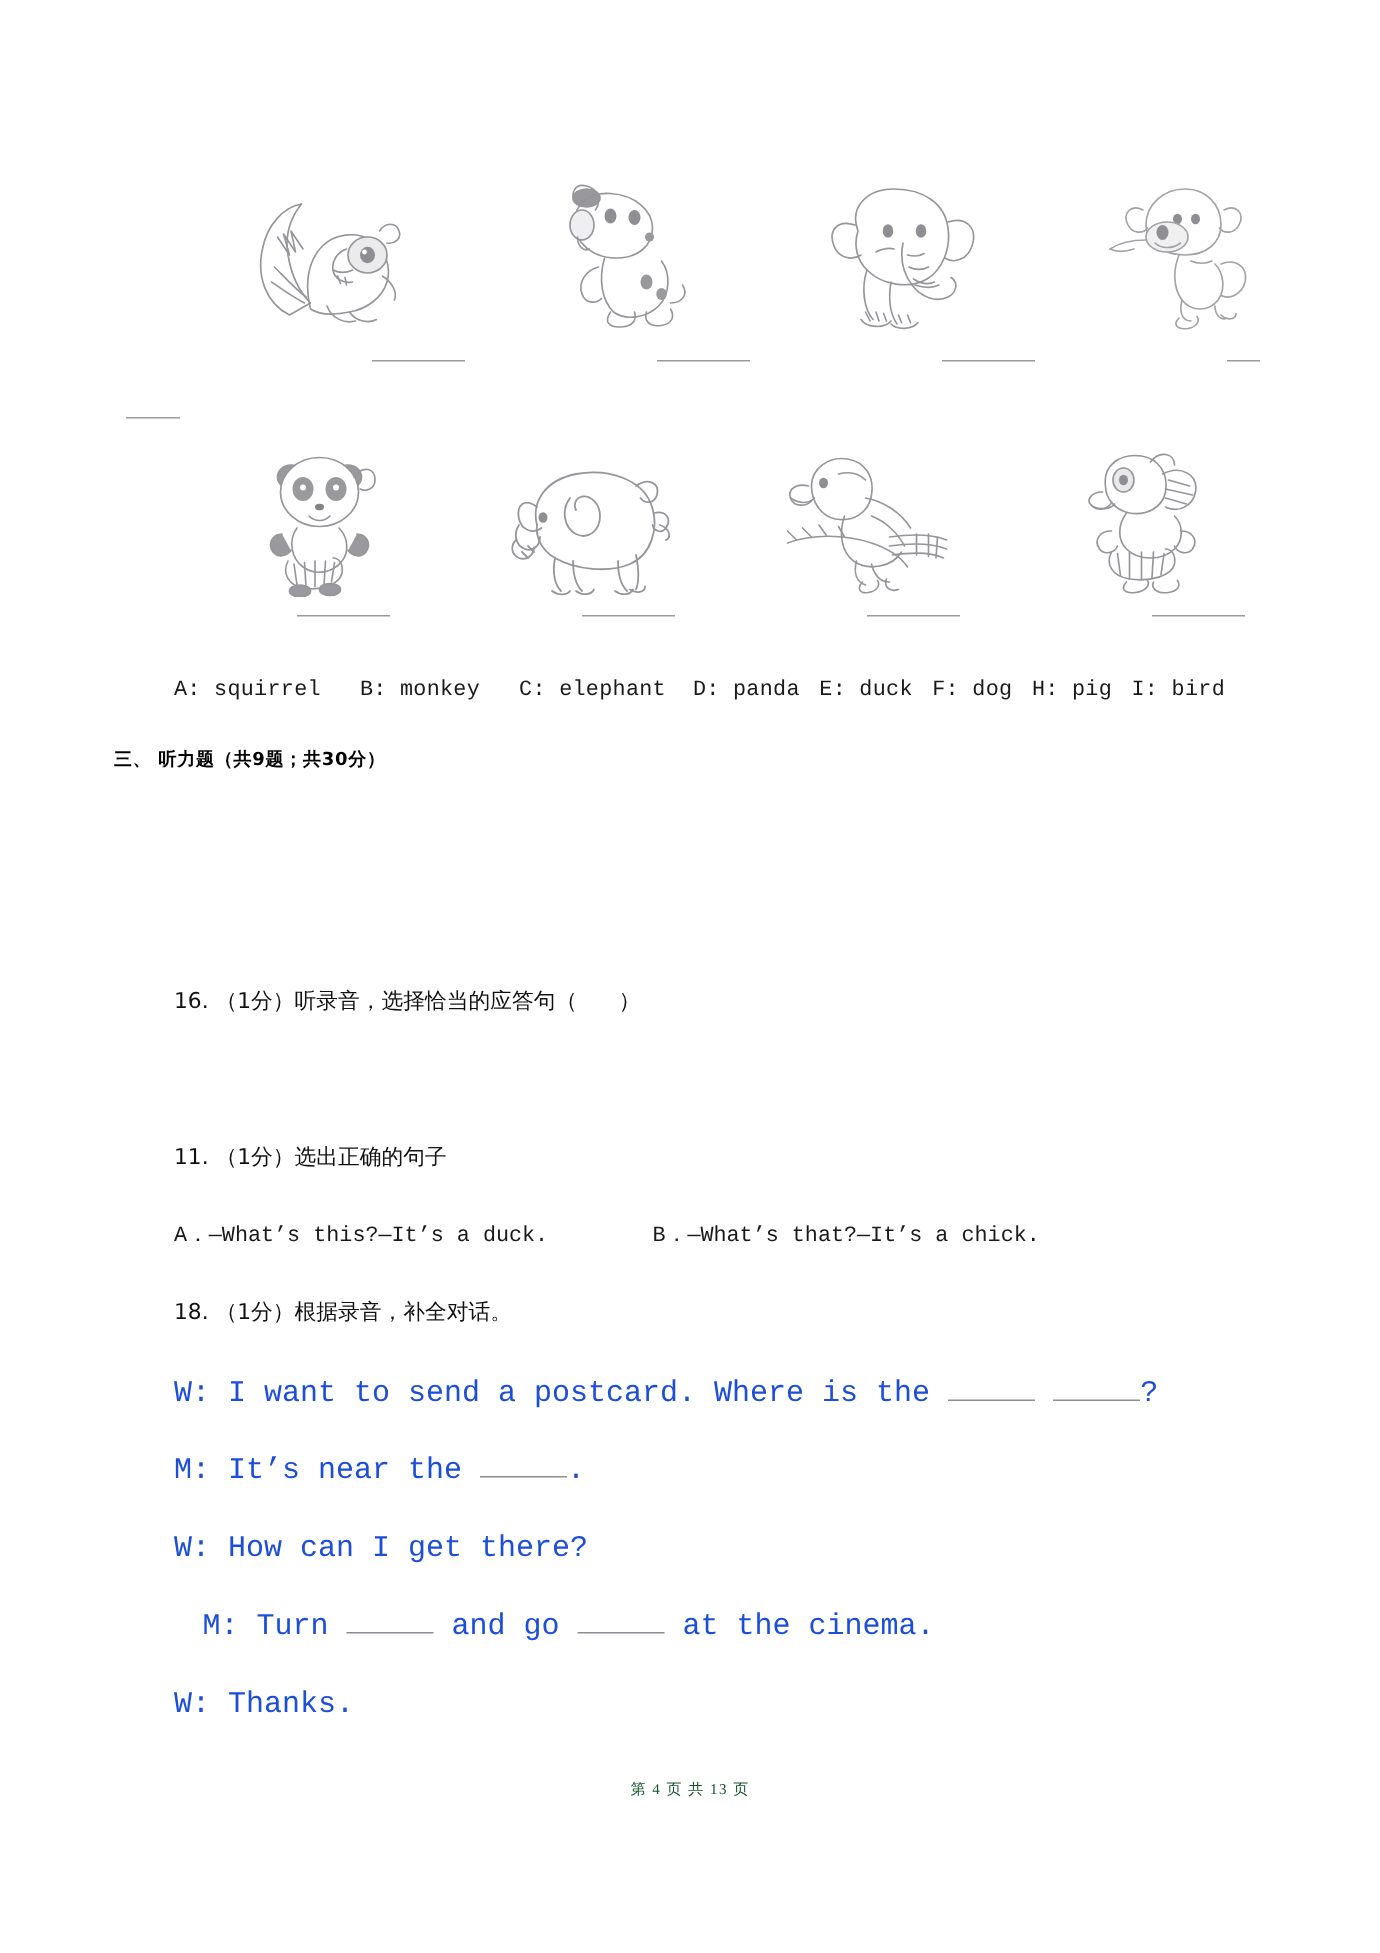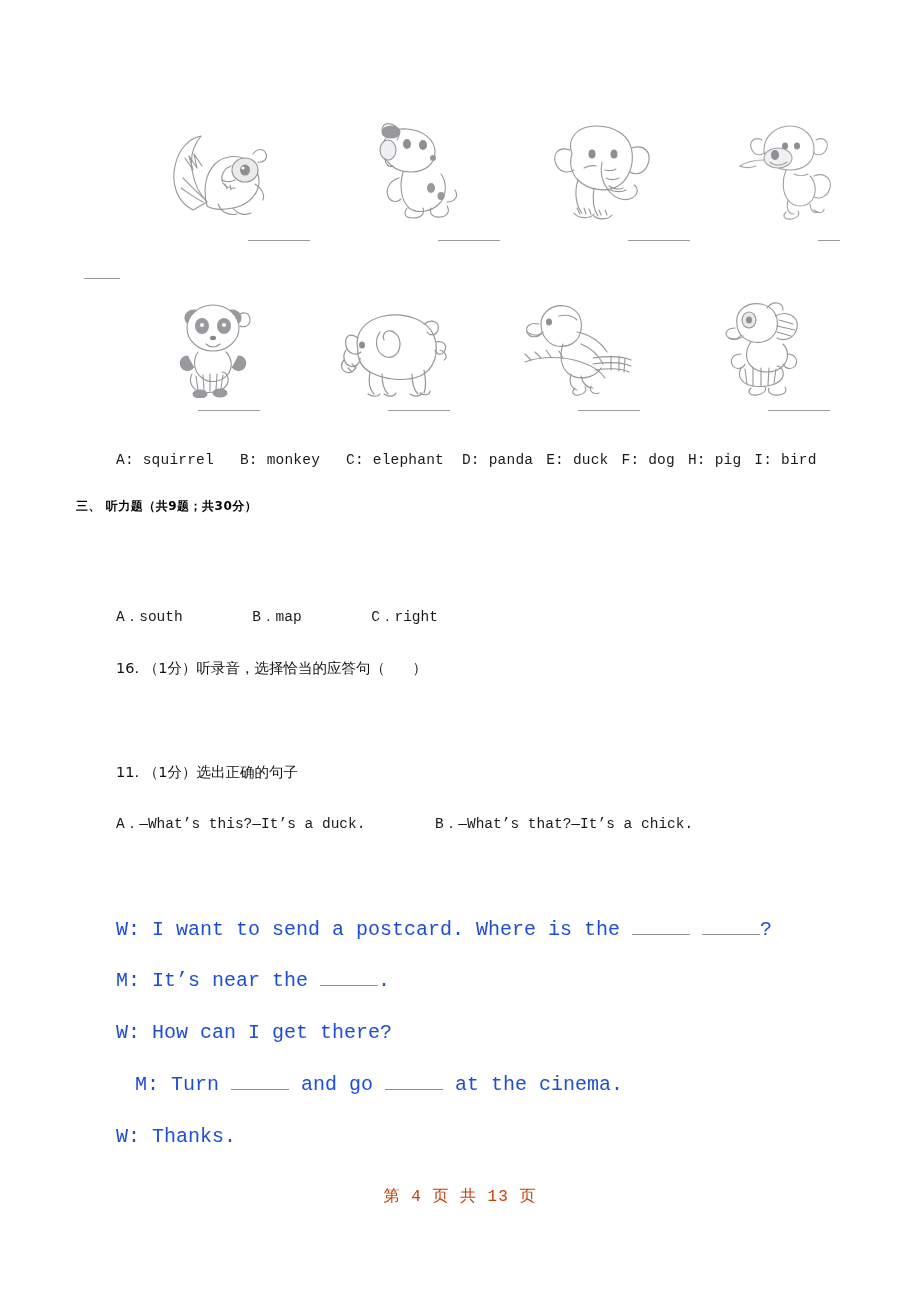--- a/index.html
+++ b/index.html
@@ -123,23 +123,23 @@
   }
   .u-mid   { width: 58px; }
 
   
   .footer {
     position: absolute;
     left: 0;
     top: 1186px;
     width: 920px;
     text-align: center;
-    font-family: Liberation Mono, monospace;
-    font-size: 16px;
-    color: #c2410c;
+    font-family: Liberation Serif, serif;
+    font-size: 10px;
+    color: #14532d;
     letter-spacing: 1px;
     white-space: pre;
   }
 </style>
 </head>
 <body>
 
 <div class="page">
 
   <div class="pic-block">
@@ -348,35 +348,35 @@
       <div class="pic-blank" style="left:308px; top:112px; width:62px;"></div>
       <div class="pic-blank" style="left:498px; top:112px; width:62px;"></div>
       <div class="pic-blank" style="left:688px; top:112px; width:62px;"></div>
     </div>
   </div>
 
   <div class="answer-key"><span>A: squirrel</span><span class="gap-wide"></span><span>B: monkey</span><span class="gap-wide"></span><span>C: elephant</span><span class="gap-mid"></span><span>D: panda</span><span class="gap-sm"></span><span>E: duck</span><span class="gap-sm"></span><span>F: dog</span><span class="gap-sm"></span><span>H: pig</span><span class="gap-sm"></span><span>I: bird</span></div>
 
   <div class="section-head">三、 听力题（共9题；共30分）</div>
 
-  <div class="q" style="top:607px;">
-    <div class="q-opts">A．south        B．map        C．right</div>
-  </div>
 
   <div class="q" style="top:658px;">
     <div class="q-stem">16. （1分）听录音，选择恰当的应答句（      ）</div>
   </div>
 
   <div class="q" style="top:762px;">
     <div class="q-stem">11. （1分）选出正确的句子</div>
   </div>
   <div class="q" style="top:814px;">
     <div class="q-opts">A．—What’s this?—It’s a duck.        B．—What’s that?—It’s a chick.</div>
   </div>
 
+  <div class="q" style="top:865px;">
+    <div class="q-stem">18. （1分）根据录音，补全对话。</div>
+  </div>
 
   <div class="dlg-line" style="top:918px;"><span>W: I want to send a postcard. Where is the </span><span class="blank-line u-mid"></span><span> </span><span class="blank-line u-mid"></span><span>?</span></div>
 
   <div class="dlg-line" style="top:969px;"><span>M: It’s near the </span><span class="blank-line u-mid"></span><span>.</span></div>
 
   <div class="dlg-line" style="top:1021px;">W: How can I get there?</div>
 
   <div class="dlg-line" style="top:1073px;margin-left:19px;"><span>M: Turn </span><span class="blank-line u-mid"></span><span> and go </span><span class="blank-line u-mid"></span><span> at the cinema.</span></div>
 
   <div class="dlg-line" style="top:1125px;">W: Thanks.</div>

